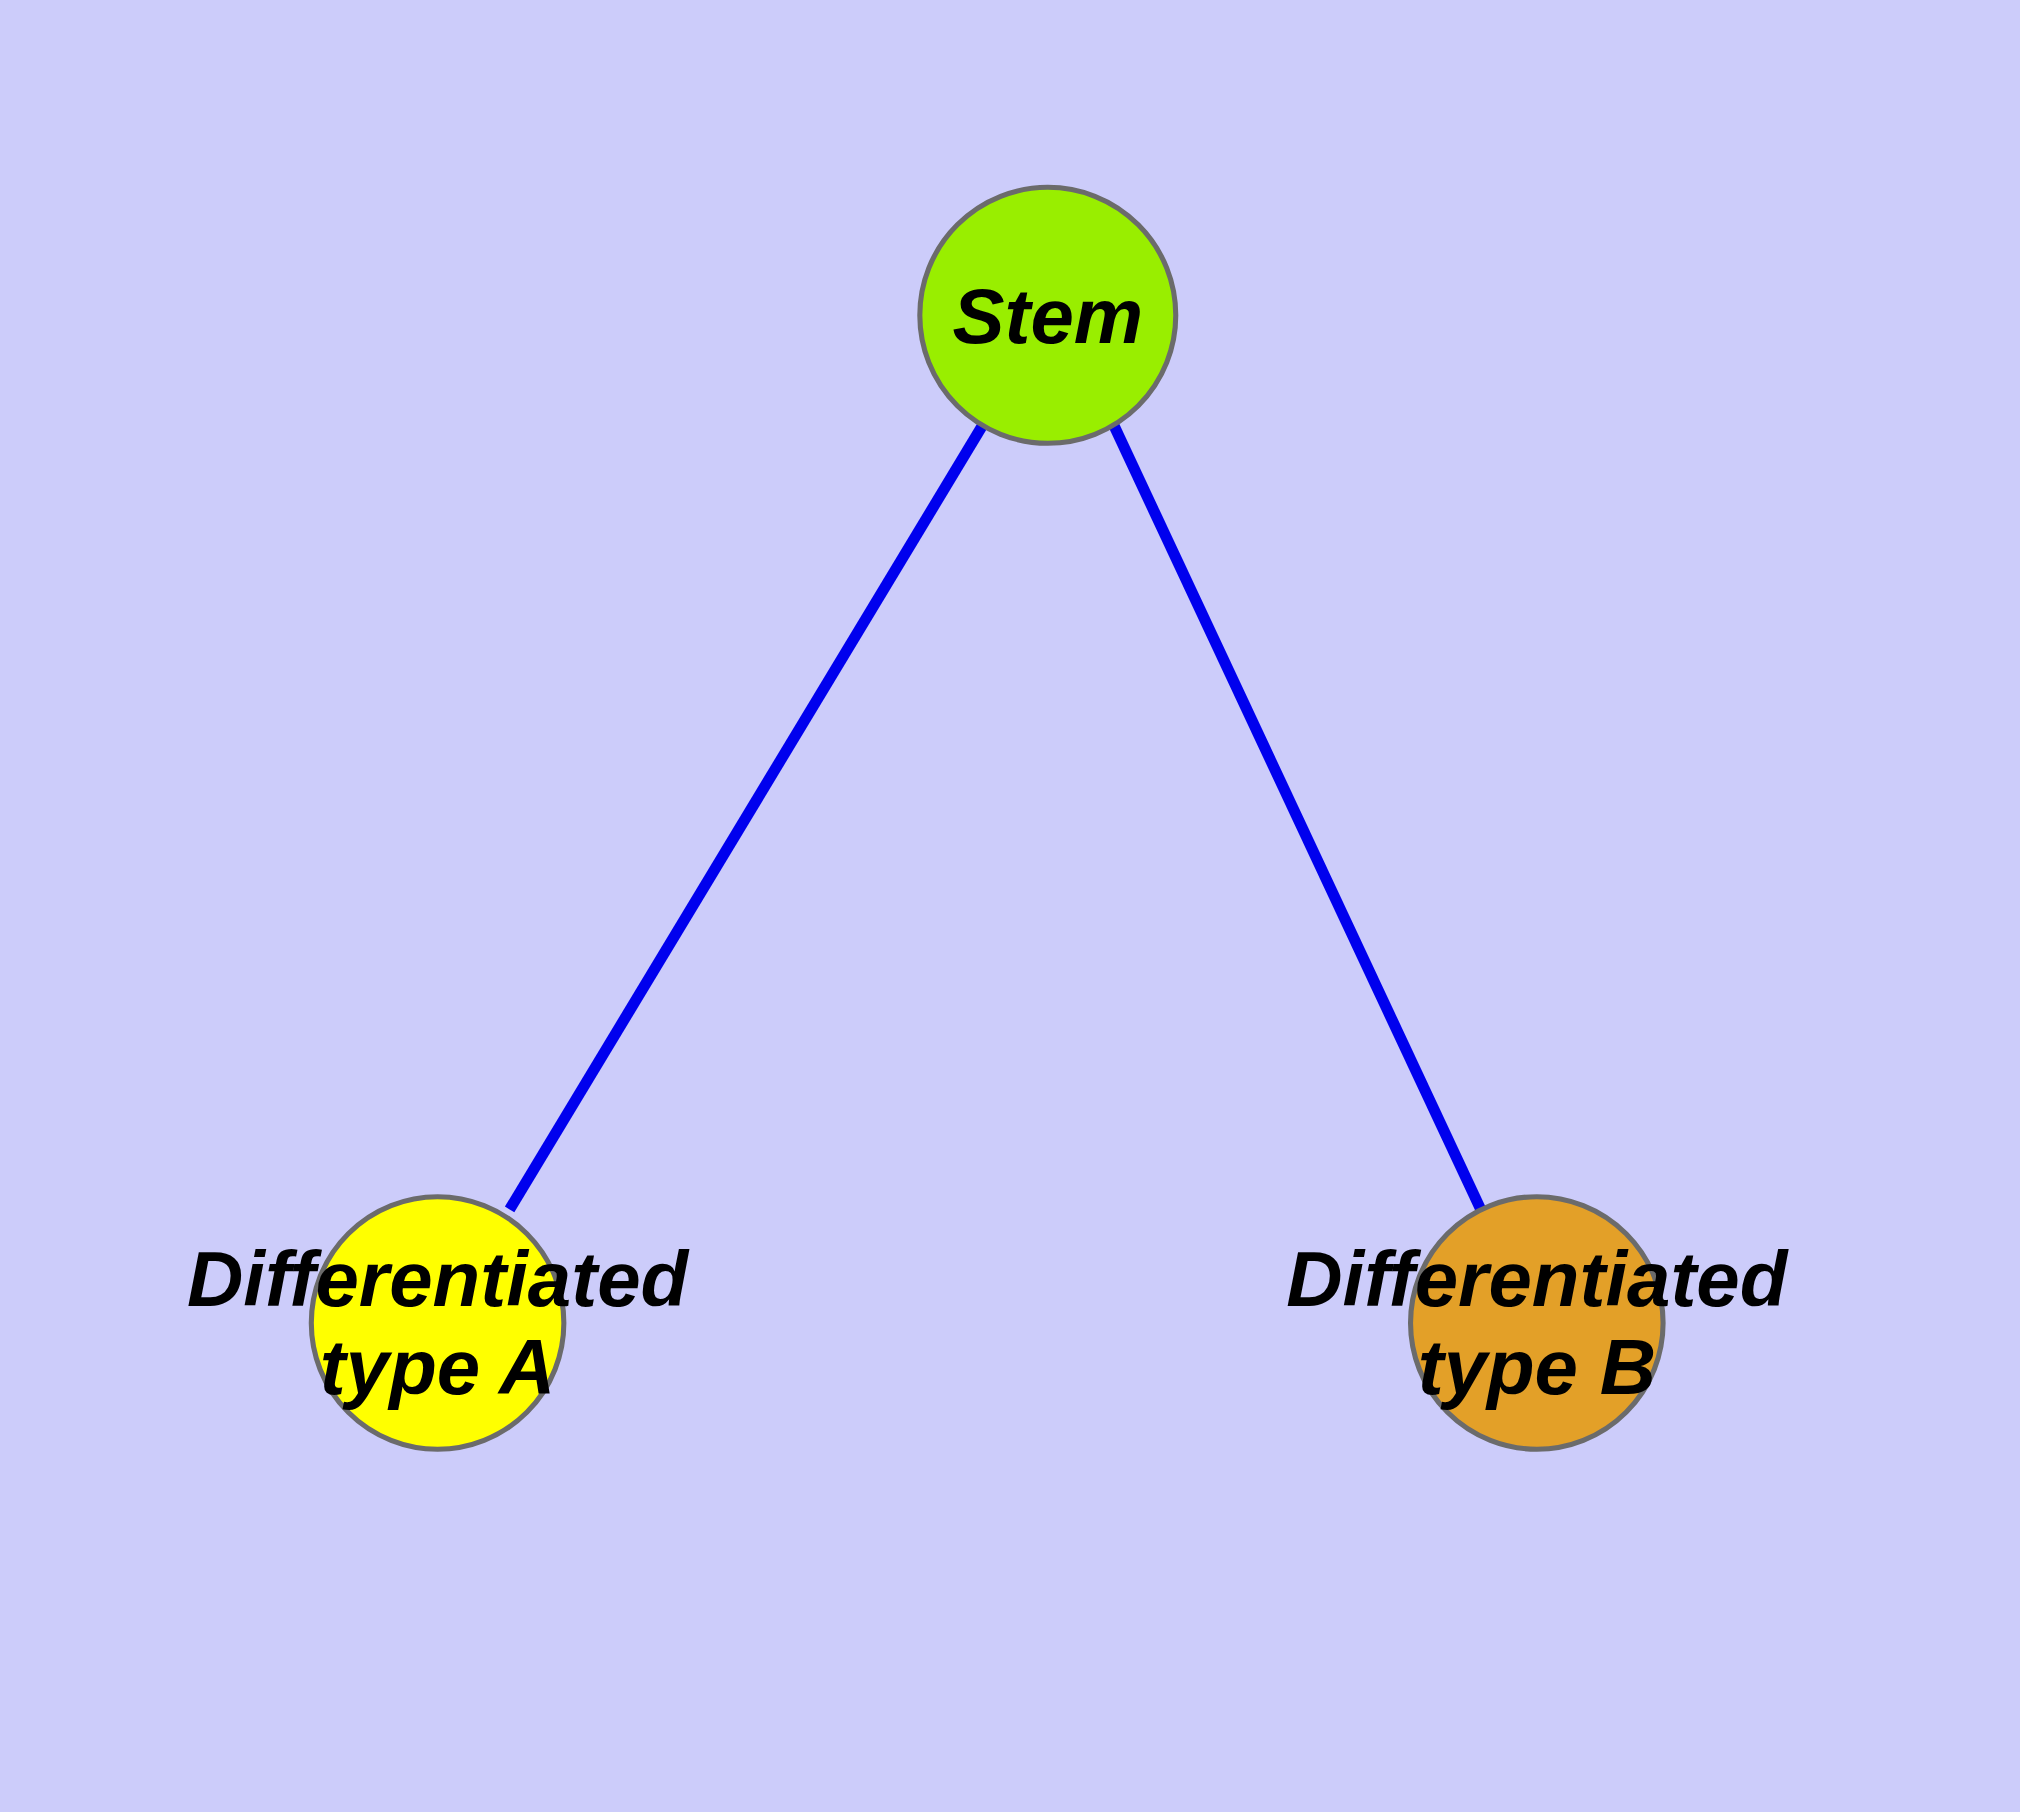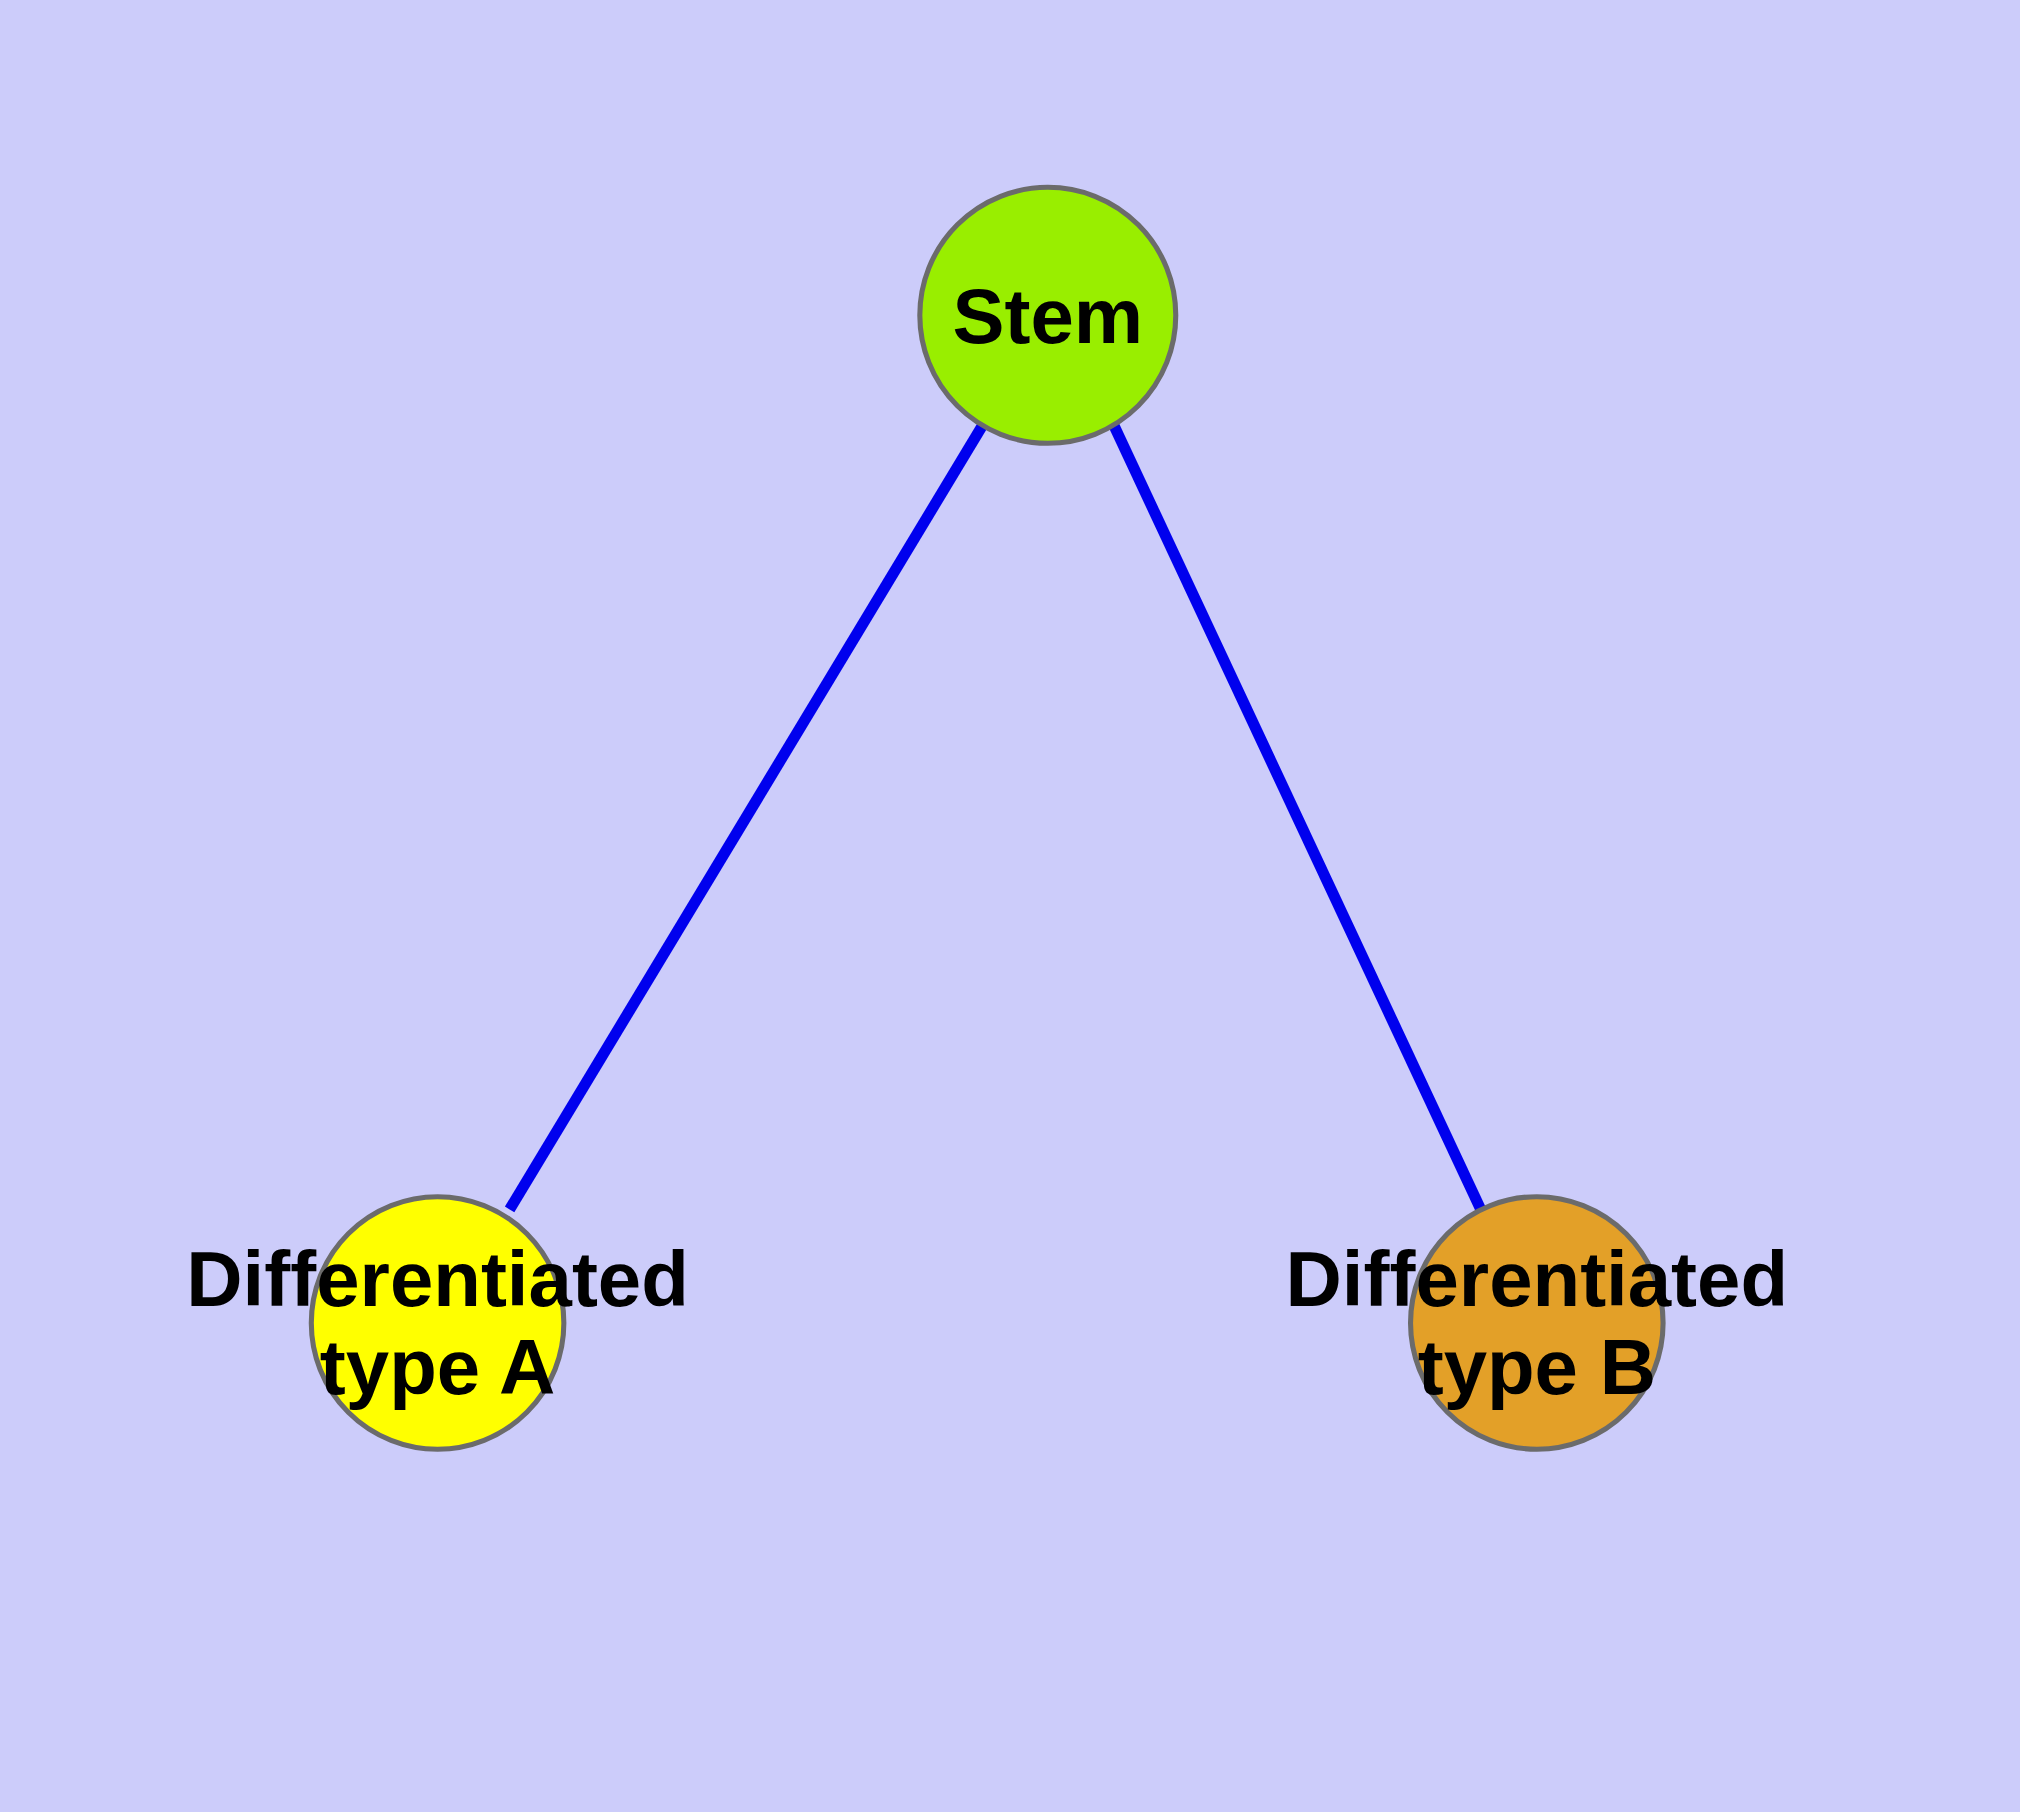--- a/index.html
+++ b/index.html
@@ -8,20 +8,21 @@
     padding: 0;
     background: #ccccfa;
   }
   #stage {
     position: relative;
     width: 2021px;
     height: 1812px;
     background: #ccccfa;
     overflow: hidden;
     font-family: "Liberation Sans", "DejaVu Sans", sans-serif;
+    font-style: italic;
   }
   #graph-svg {
     position: absolute;
     left: 0;
     top: 0;
     width: 2021px;
     height: 1812px;
     display: block;
   }
   .node-label {

